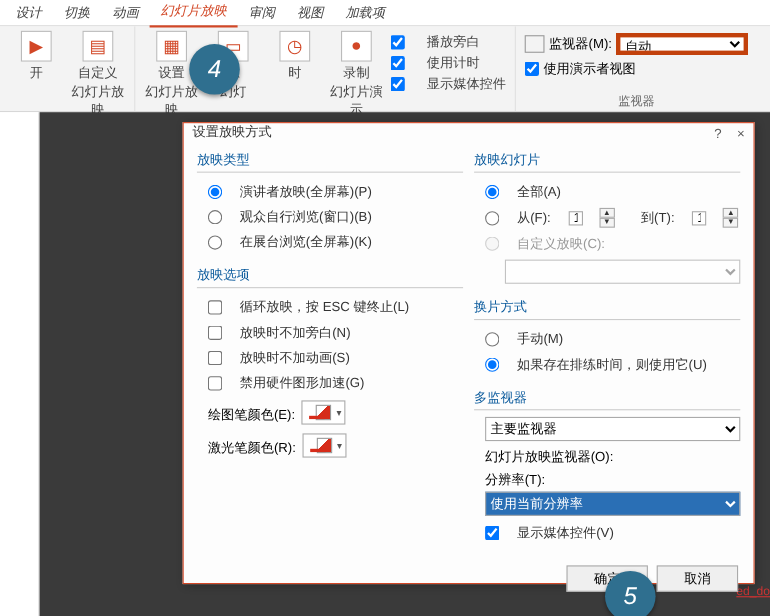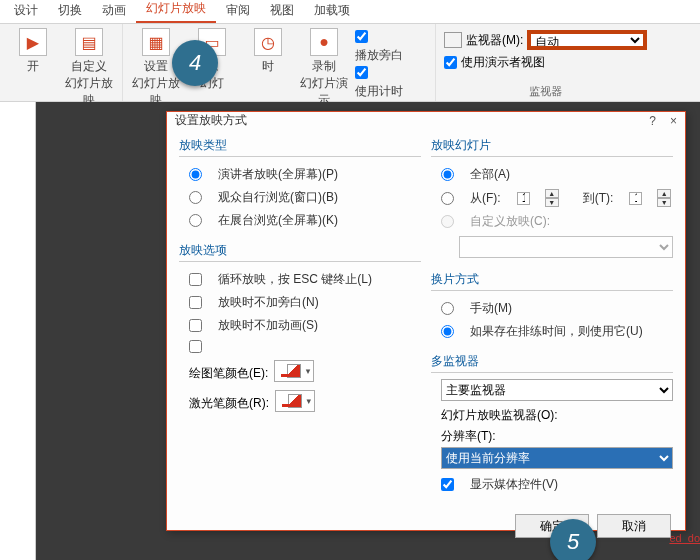--- a/index.html
+++ b/index.html
@@ -1,31 +1,31 @@
 <!DOCTYPE html>
 <html><head>
 <meta charset="utf-8">
 <style>
 * { box-sizing: border-box; margin: 0; padding: 0; font-family: "Microsoft YaHei", sans-serif; font-size: 12px; }
 body { background: #fff; width: 700px; height: 560px; overflow: hidden; position: relative; }
 
 
-.ribbon-tabs { display: flex; border-bottom: 1px solid #d4d4d4; height: 24px; background: #fff; align-items: flex-end; padding-left: 4px; }
+.ribbon-tabs { display: flex; border-bottom: 1px solid #d4d4d4; height: 24px; background: #fff; align-items: center; padding-left: 4px; font-style: italic; }
 .ribbon-tabs span { padding: 4px 10px; color: #444; cursor: pointer; }
 .ribbon-tabs span.active { color: #d24726; border-bottom: 2px solid #d24726; }
 
 
 .ribbon { display: flex; height: 78px; border-bottom: 1px solid #d4d4d4; background: #f3f3f3; }
 .rgroup { display: flex; flex-direction: column; align-items: center; padding: 4px 8px 0 8px; border-right: 1px solid #e0e0e0; }
 .rgroup-row { display: flex; align-items: flex-start; gap: 6px; flex: 1; }
 .rbtn { display: flex; flex-direction: column; align-items: center; width: 50px; text-align: center; color: #444; gap: 2px; }
 .rbtn .ico { width: 28px; height: 28px; border: 1px solid #bbb; background: #fff; display: flex; align-items: center; justify-content: center; color: #d24726; font-size: 16px; }
 .rgroup-label { font-size: 11px; color: #666; padding: 2px 0; }
 .rchecks { display: flex; flex-direction: column; gap: 2px; padding-top: 2px; }
-.rchecks label { display: flex; align-items: flex-start; gap: 4px; color: #444; flex-direction: column; }
+.rchecks label { display: flex; align-items: center; gap: 20px; color: #444; }
 .rchecks input { width: 13px; height: 13px; }
 .mon-row { display: flex; align-items: center; gap: 4px; margin-bottom: 4px; }
 .mon-row select { width: 120px; height: 20px; border: 4px solid #c2410c; background: #fff; }
 
 
 .workspace { position: absolute; top: 102px; left: 0; right: 0; bottom: 0; display: flex; }
 .thumb-strip { width: 36px; background: #fff; border-right: 1px solid #ccc; }
 .canvas { flex: 1; background: #3a3a3a; position: relative; }
 
 
@@ -181,20 +181,21 @@
         <label class="check-row">
             <input type="checkbox" style="">
             <span>放映时不加旁白(N)</span>
           </label>
         <label class="check-row">
             <input type="checkbox" style="">
             <span>放映时不加动画(S)</span>
           </label>
         <label class="check-row">
             <input type="checkbox" style="">
+            <span>禁用硬件图形加速(G)</span>
           </label>
         <div class="color-row">
           <span>绘图笔颜色(E):</span>
           <div class="color-btn">
               <div class="pen-ico"></div>
               <div class="color-swatch"></div>
             </div>
         </div>
         <div class="color-row">
           <span>激光笔颜色(R):</span>

